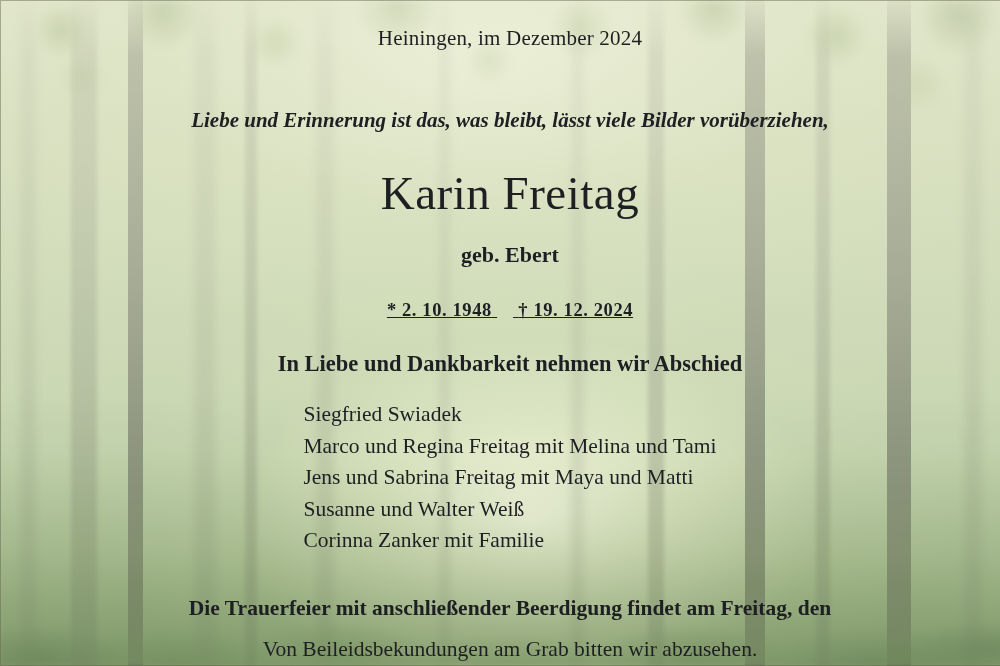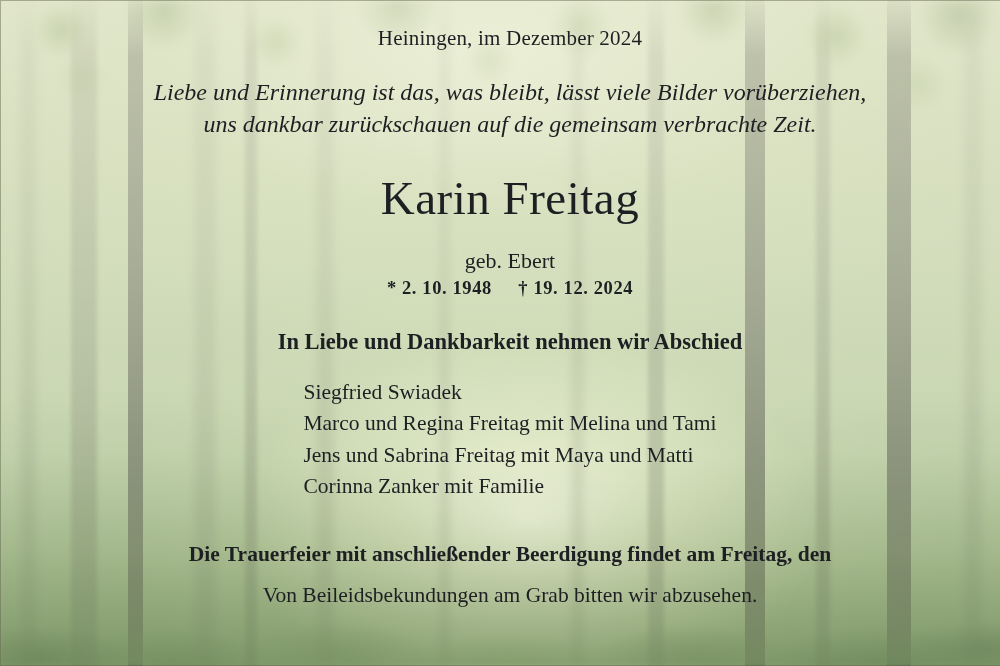--- a/index.html
+++ b/index.html
@@ -132,46 +132,48 @@
   }
 
   .place-date {
     font-size: 21px;
     letter-spacing: 0.2px;
     margin-bottom: 26px;
   }
 
   .verse {
     font-style: italic;
-    font-weight: normal;
-    font-size: 24px;
+    font-weight: bold;
+    font-size: 21px;
     line-height: 1.32;
     max-width: 720px;
     margin-bottom: 34px;
+    margin-top: 30px;
   }
   .verse-line { display: block; }
 
   .name {
     font-size: 47px;
     letter-spacing: 0.5px;
     line-height: 1.05;
     margin-bottom: 24px;
   }
 
   .maiden {
     font-size: 22px;
-    font-weight: normal;
-    margin-bottom: 4px;
+    font-weight: bold;
+    margin-bottom: 32px;
   }
 
   .dates {
     font-size: 18.5px;
     font-weight: bold;
     letter-spacing: 0.6px;
     margin-bottom: 30px;
+    text-decoration: underline;
   }
   .dates .sep { display: inline-block; width: 16px; }
 
   .farewell {
     font-size: 22.5px;
     font-weight: bold;
     margin-bottom: 22px;
   }
 
   .mourners {
@@ -221,38 +223,38 @@
   <div class="canopy"></div>
   <div class="undergrowth"></div>
   <div class="wash"></div>
 
   <div class="content">
 
     <div class="place-date">Heiningen, im Dezember 2024</div>
 
     <div class="verse">
       <span class="verse-line">Liebe und Erinnerung ist das, was bleibt, lässt viele Bilder vorüberziehen,</span>
-      <span class="verse-line">uns dankbar zurückschauen auf die gemeinsam verbrachte Zeit.</span>
     </div>
 
     <div class="name">Karin Freitag</div>
     <div class="maiden">geb. Ebert</div>
 
     <div class="dates">
       <span>* 2. 10. 1948</span>
       <span class="sep"></span>
       <span>† 19. 12. 2024</span>
     </div>
 
     <div class="farewell">In Liebe und Dankbarkeit nehmen wir Abschied</div>
 
     <div class="mourners">
       <span class="mourner">Siegfried Swiadek</span>
       <span class="mourner">Marco und Regina Freitag mit Melina und Tami</span>
       <span class="mourner">Jens und Sabrina Freitag mit Maya und Matti</span>
+      <span class="mourner">Susanne und Walter Weiß</span>
       <span class="mourner">Corinna Zanker mit Familie</span>
     </div>
 
     <div class="funeral">
       <span class="funeral-line">Die Trauerfeier mit anschließender Beerdigung findet am Freitag, den</span>
     </div>
 
     <div class="request">Von Beileidsbekundungen am Grab bitten wir abzusehen.</div>
 
   </div>

